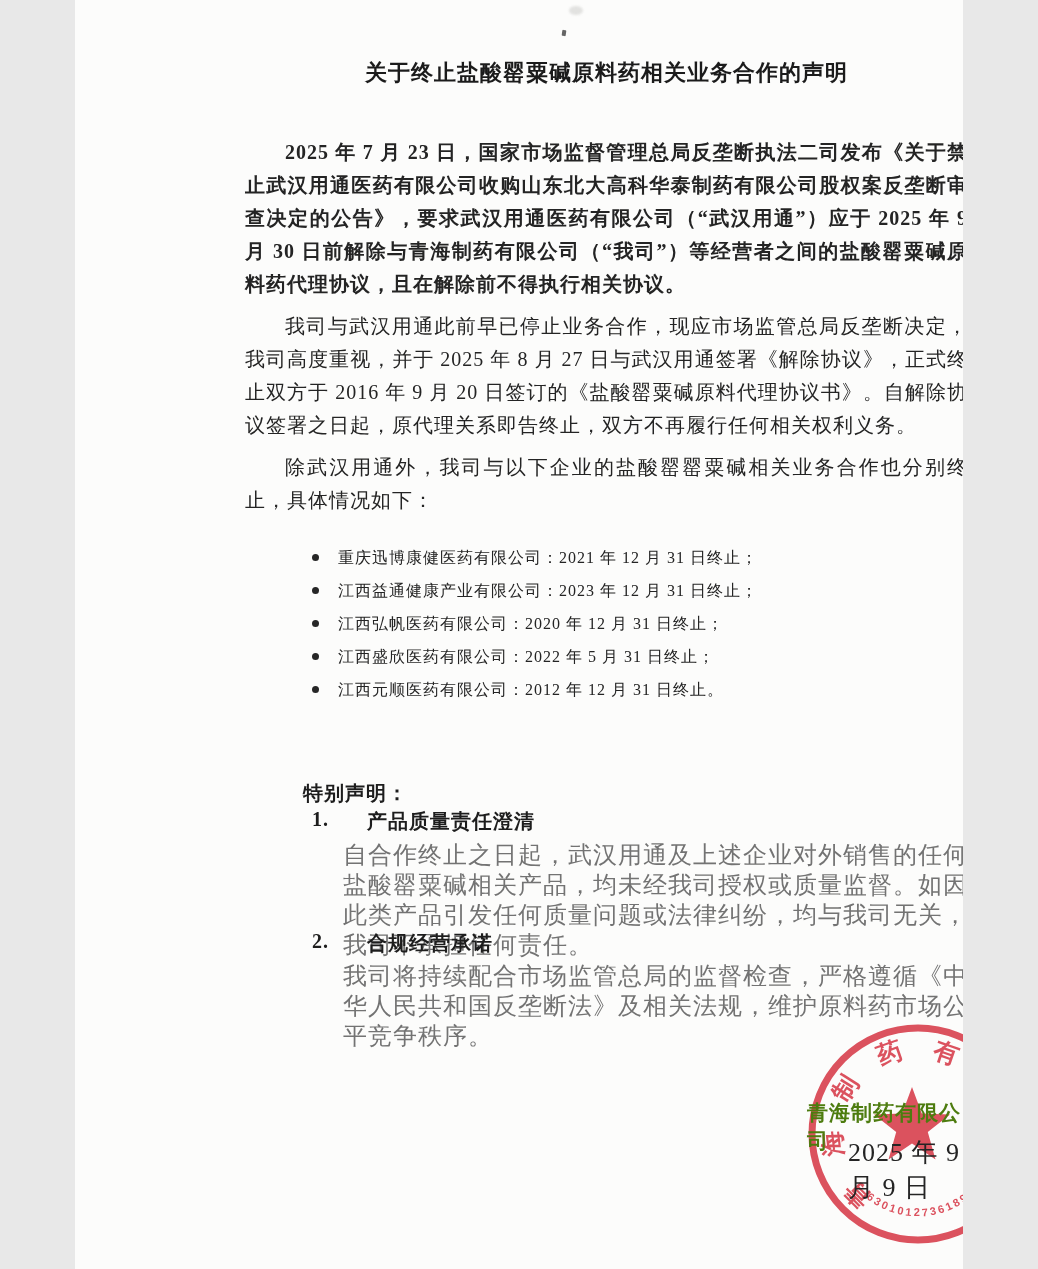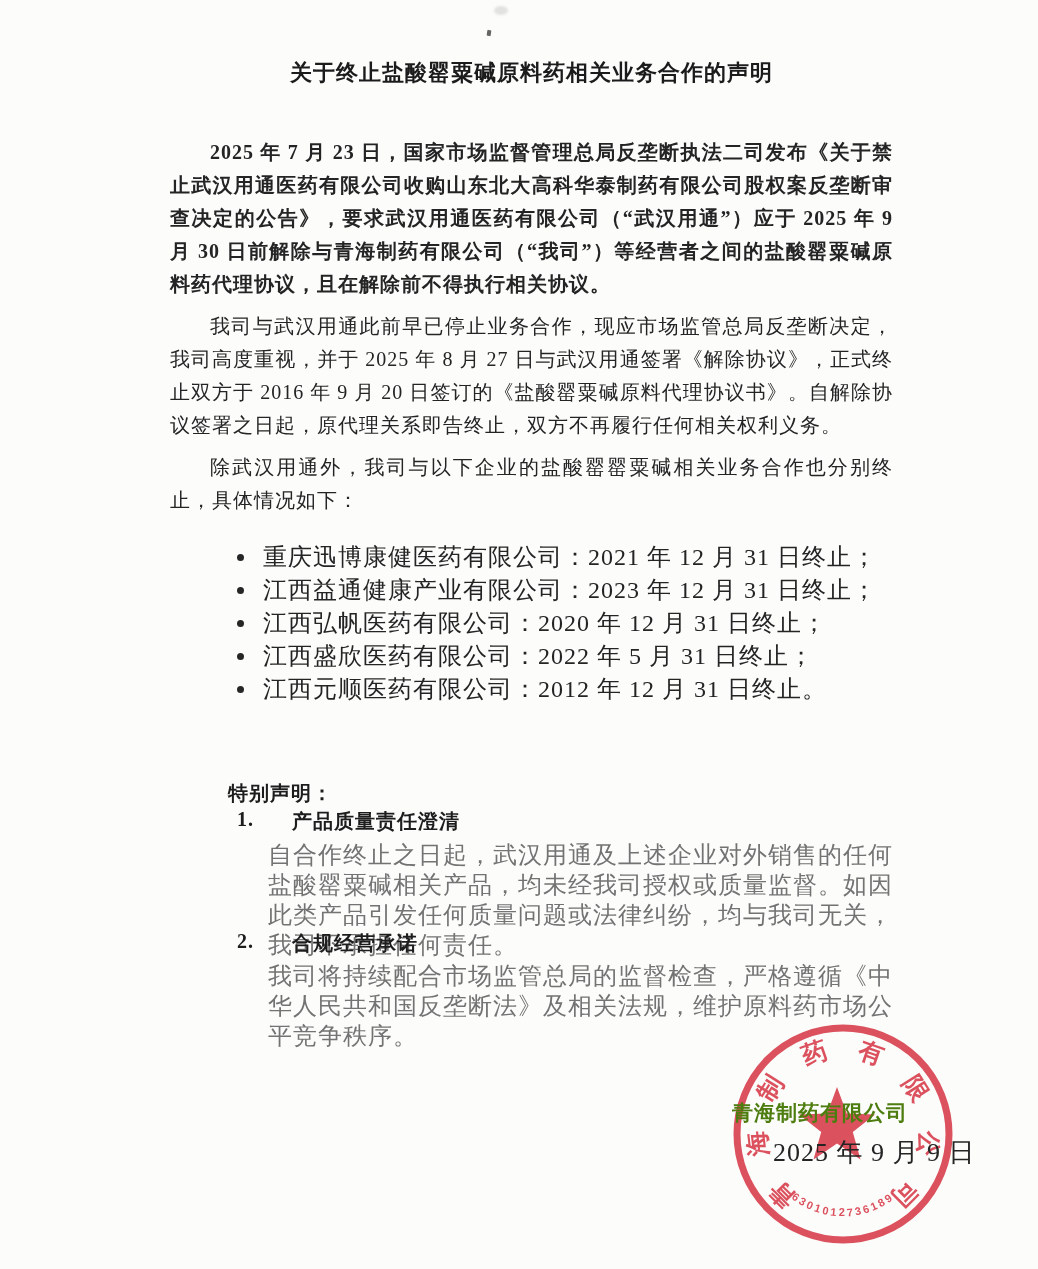--- a/index.html
+++ b/index.html
@@ -1,18 +1,18 @@
 <!DOCTYPE html>
 <html><head>
 <meta charset="utf-8">
 <style>
   html,body{margin:0;padding:0;background:#e8e8e8;}
   .page{
     position:relative;
-    width:1038px;height:1269px;
+    width:888px;height:1269px;
     margin:0 auto;
     background:#fcfcfb;
     font-family:"Liberation Serif","DejaVu Serif",serif;
     color:#222;
     overflow:hidden;
   }
   .content{position:absolute;left:170px;width:723px;}
   .doc-title{
     top:58px;text-align:center;font-size:22px;font-weight:700;
     letter-spacing:1px;color:#1b1b1b;
@@ -20,21 +20,21 @@
   .para{
     font-size:20px;line-height:33px;letter-spacing:1px;
     text-align:justify;text-indent:2em;color:#242424;
   }
   .p1{top:136px;font-weight:bold;}
   .p2{top:310px;}
   .p3{top:451px;}
   .bullet-list{position:absolute;left:237px;top:541px;width:660px;}
   .bullet-row{display:flex;height:33px;align-items:flex-start;}
   .dot{flex:0 0 auto;width:7px;height:7px;border-radius:50%;background:#262626;margin:13px 19px 0 0;}
-  .bullet-text{font-size:24px;line-height:33px;letter-spacing:1px;color:#242424;}
+  .bullet-text{font-size:16px;line-height:33px;letter-spacing:1px;color:#242424;}
   .special-heading{
     position:absolute;left:228px;top:780px;
     font-size:20px;font-weight:700;letter-spacing:1px;color:#1d1d1d;
   }
   .item-head{position:absolute;font-size:20px;font-weight:700;letter-spacing:1px;color:#1d1d1d;}
   .item-num{position:absolute;left:237px;}
   .item-title{position:absolute;left:292px;}
   .head1{top:808px;}
   .head2{top:930px;}
   .item-body{

